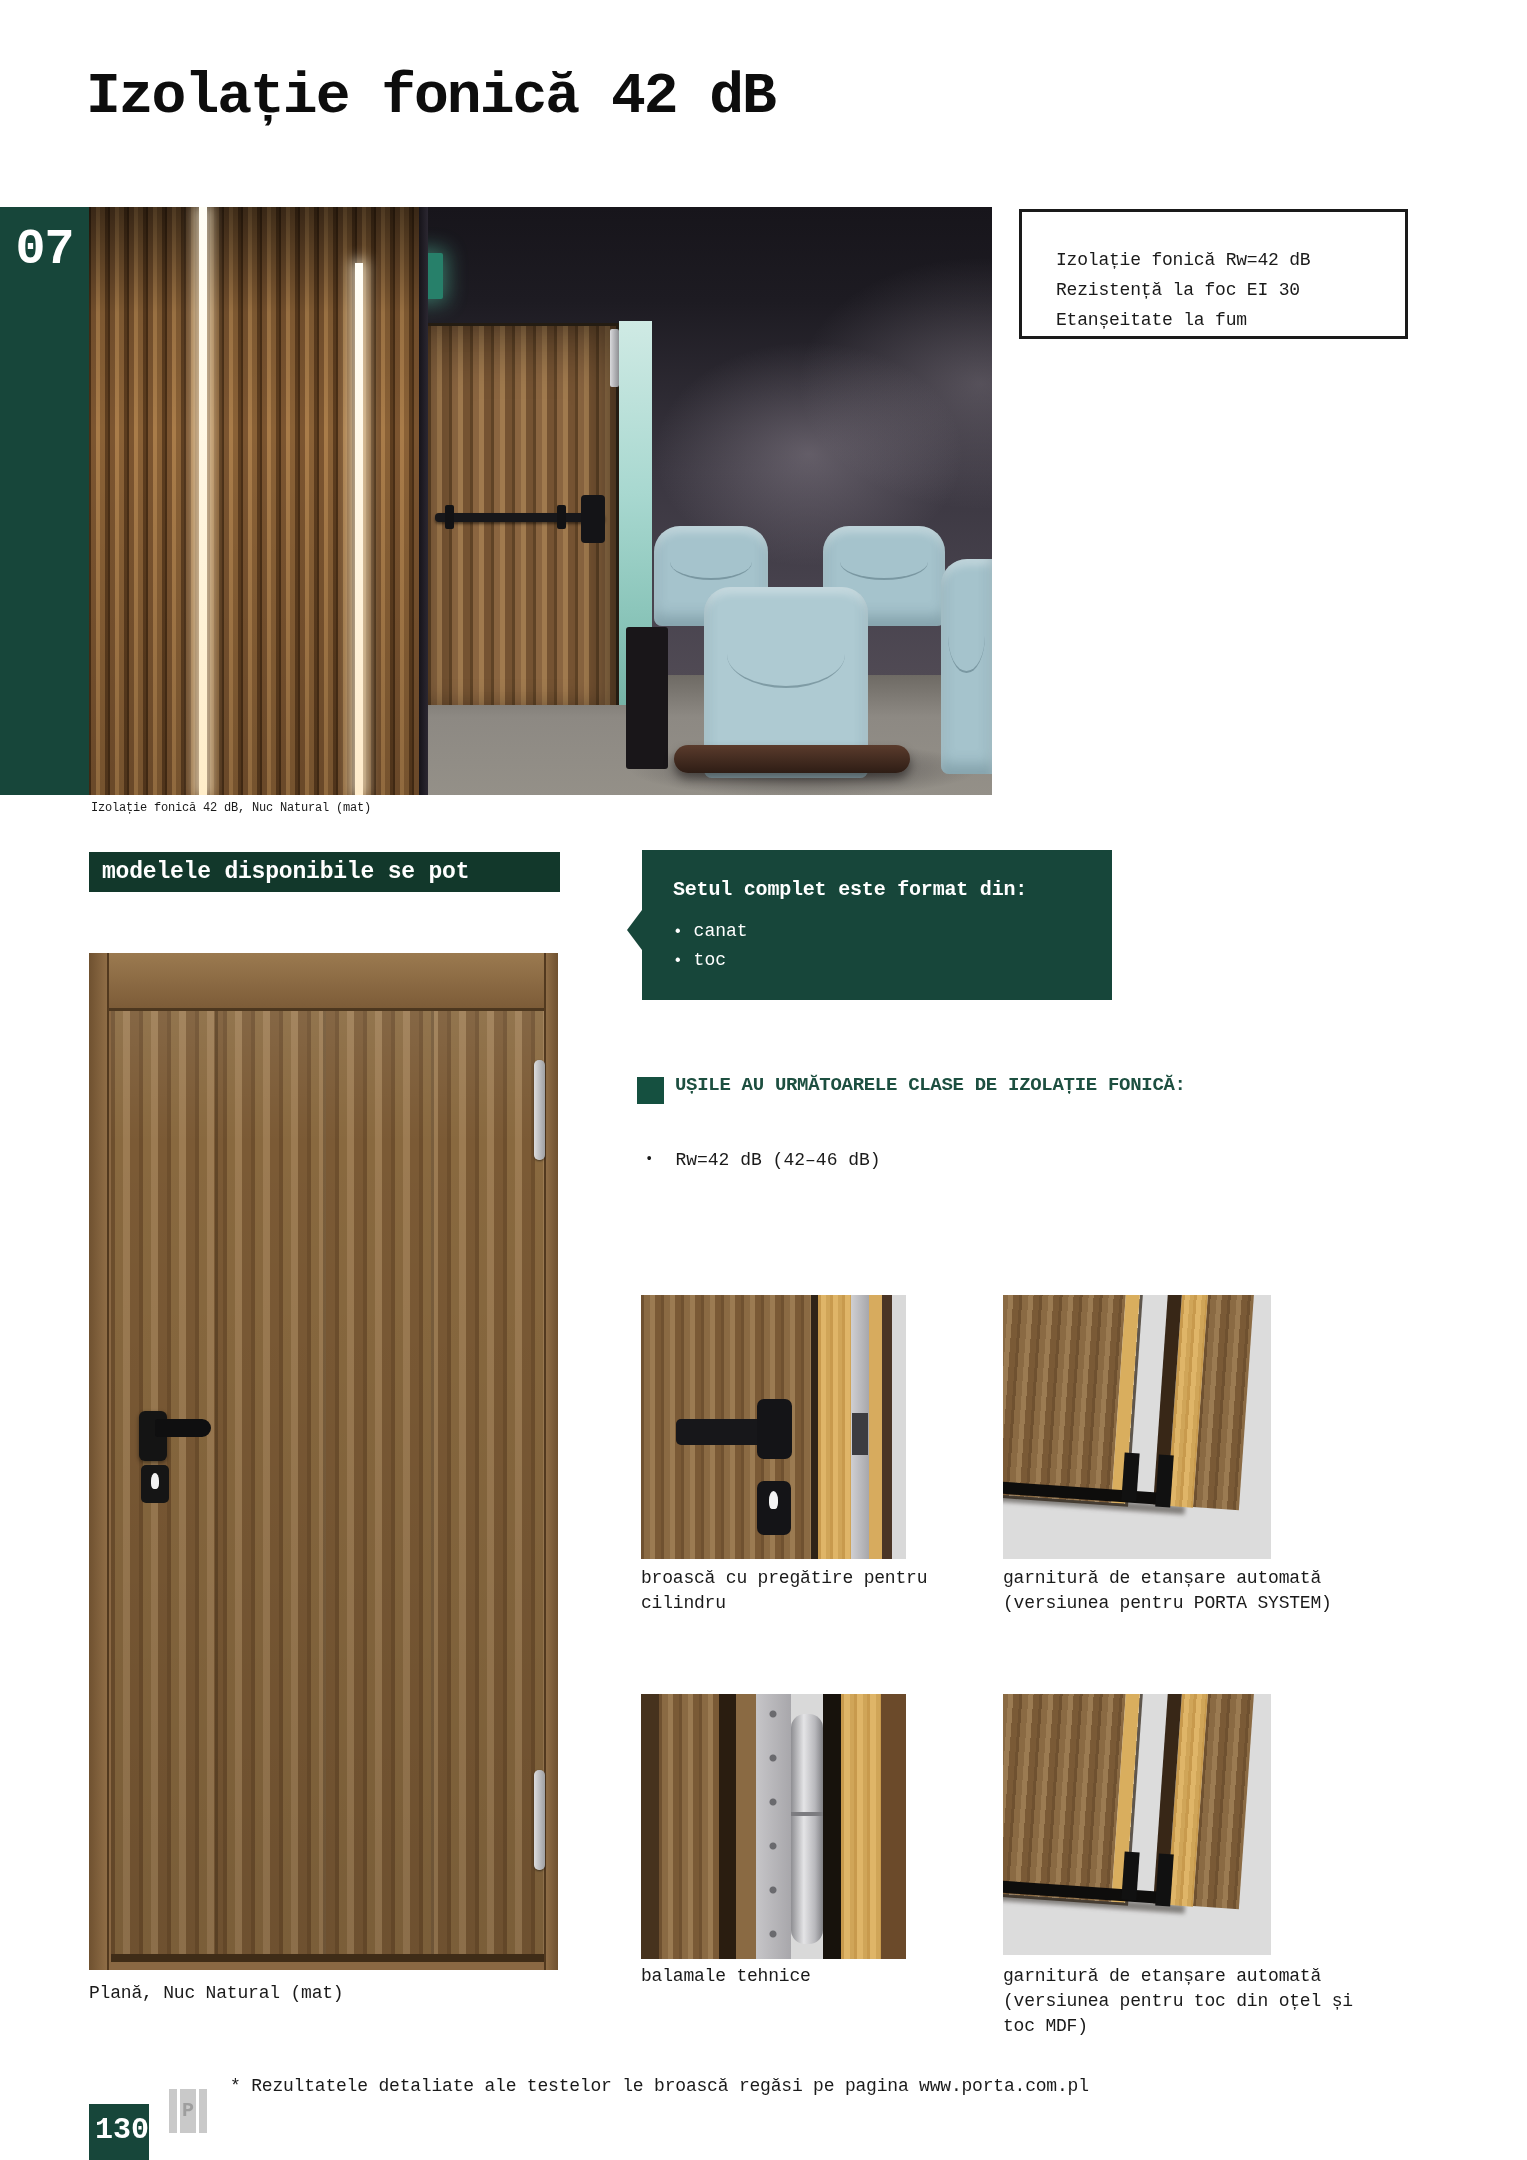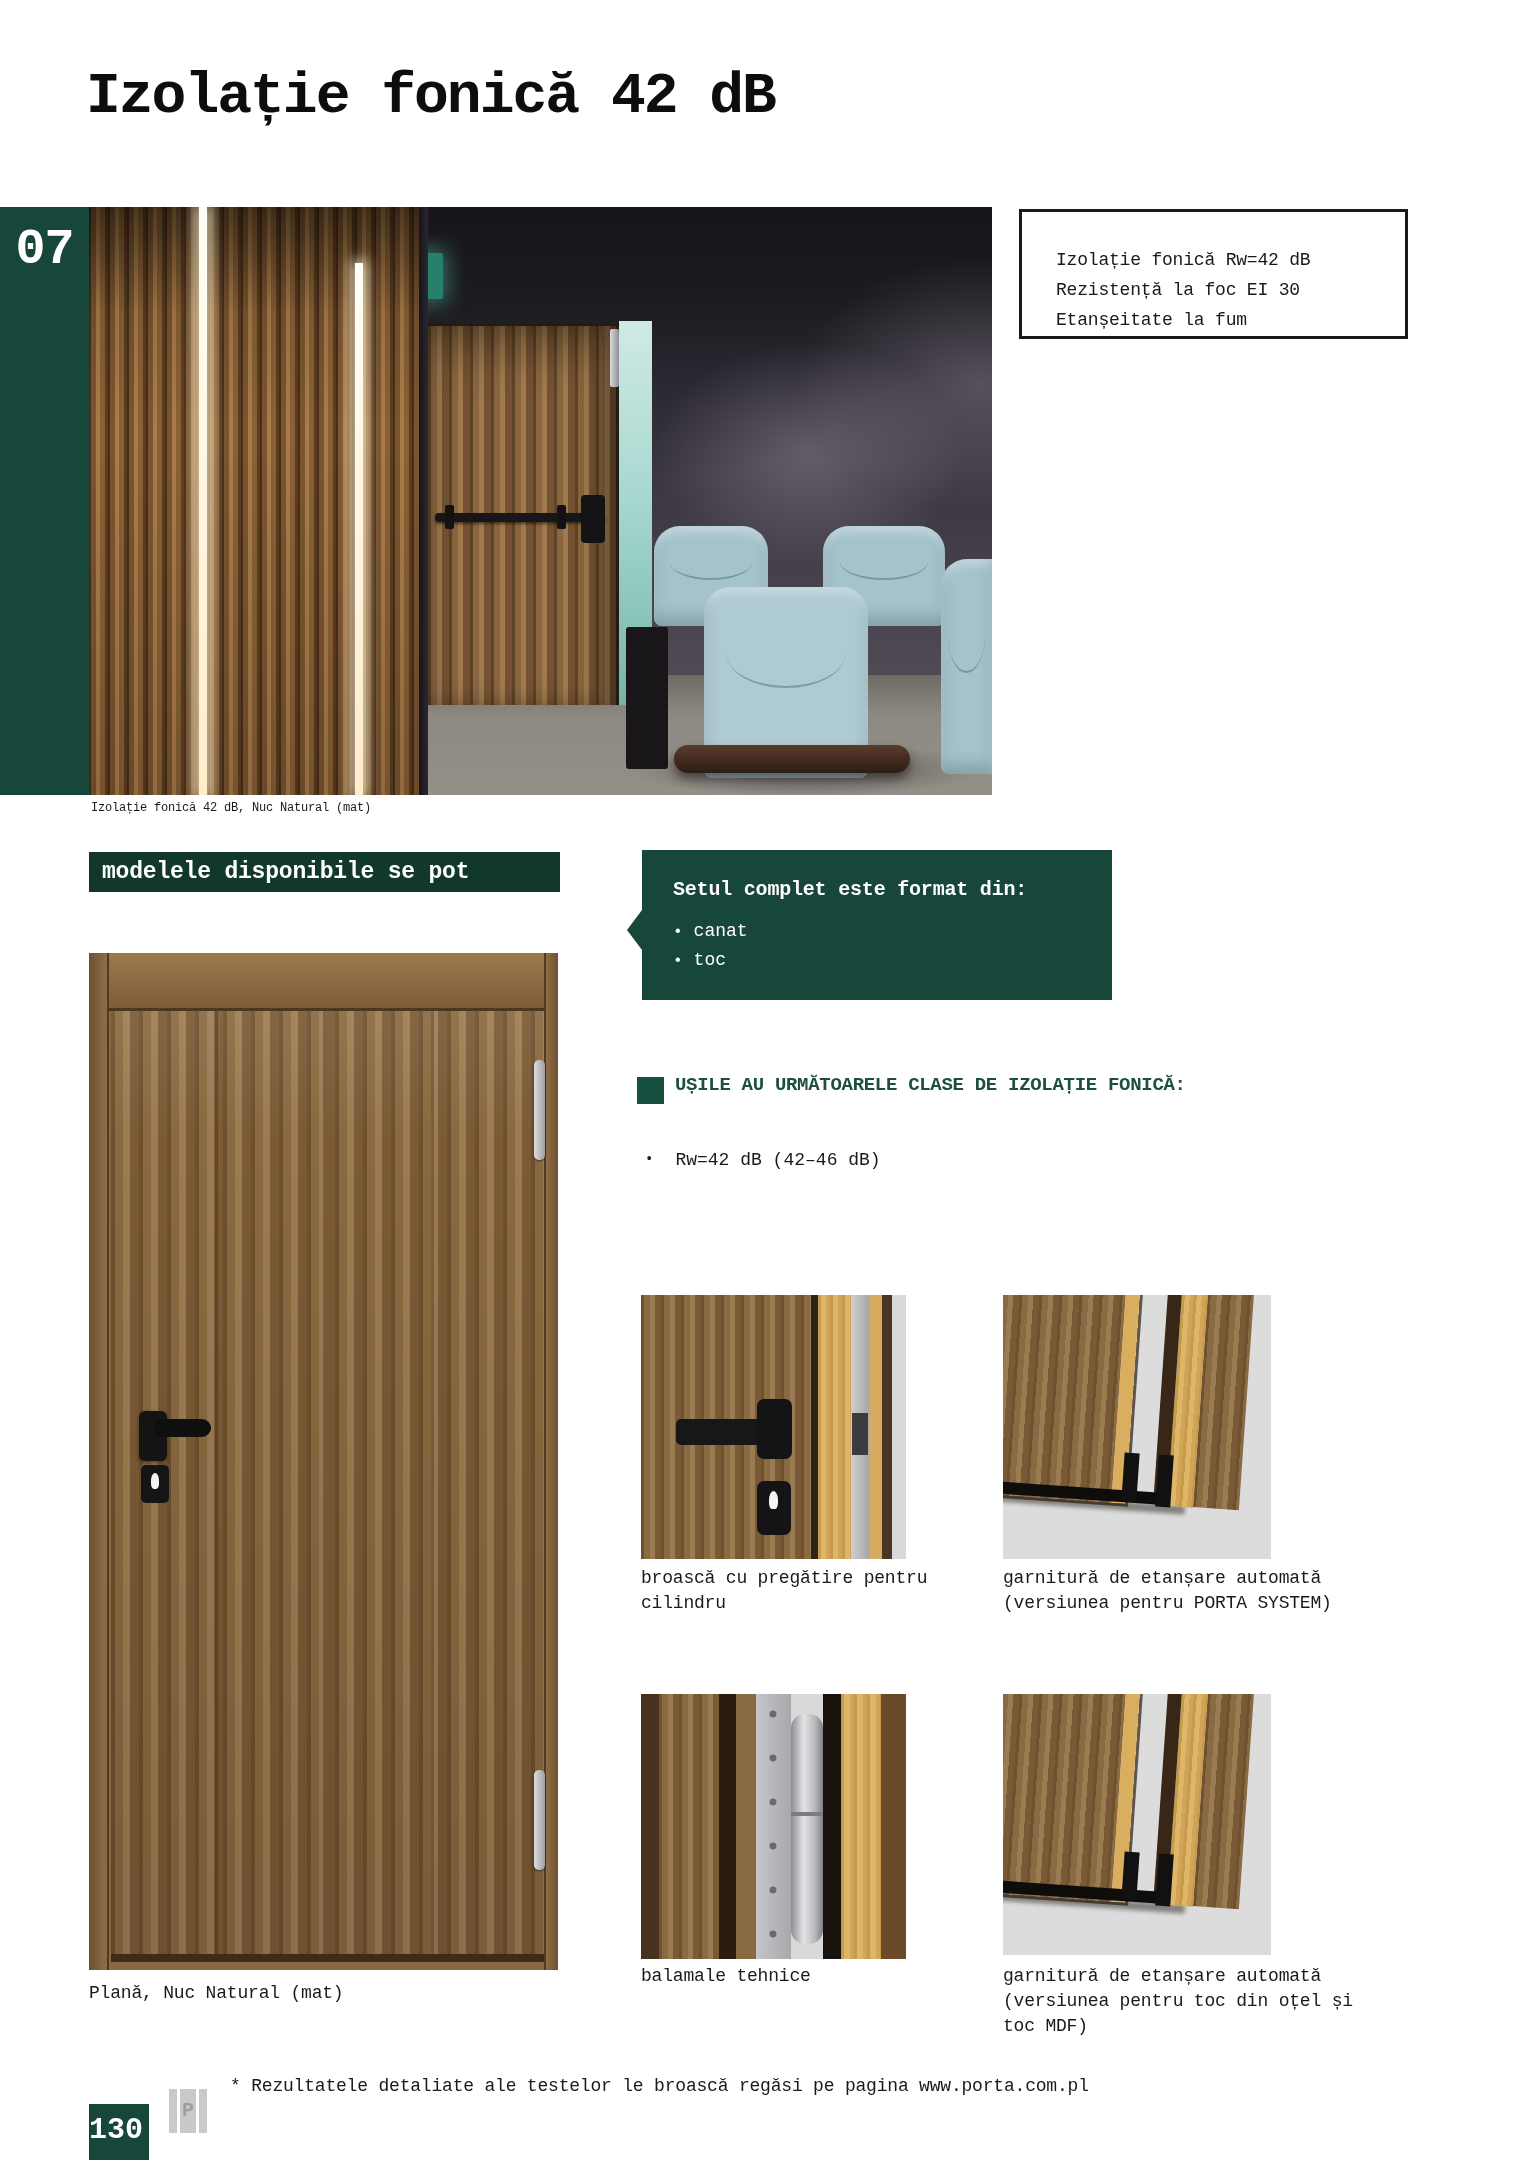--- a/index.html
+++ b/index.html
@@ -164,21 +164,21 @@
 
   .fig-caption{font-size:18px;line-height:25px;letter-spacing:-0.2px;}
   .cap1{left:641px;top:1566px;width:300px;}
   .cap2{left:1003px;top:1566px;width:335px;}
   .cap3{left:641px;top:1964px;width:300px;}
   .cap4{left:1003px;top:1964px;width:365px;}
 
   
   .footnote{left:230px;top:2076px;font-size:18px;letter-spacing:-0.2px;}
   .pagenum{left:89px;top:2104px;width:60px;height:56px;background:#17463a;color:#ffffff;
-      font-size:30px;font-weight:700;text-align:left;line-height:52px;}
+      font-size:30px;font-weight:700;text-align:right;line-height:52px;}
   .logo{left:169px;top:2089px;width:38px;height:44px;
       background:linear-gradient(90deg,#c9c9c9 0 8px,#ffffff 8px 11px,#c9c9c9 11px 27px,#ffffff 27px 30px,#c9c9c9 30px 38px);
       text-align:center;line-height:44px;font-size:20px;font-weight:700;color:#9e9e9e;}
 </style>
 </head>
 <body>
 
 <div class="page">
 
   <h1 class="abs title">Izolație fonică 42 dB</h1>

